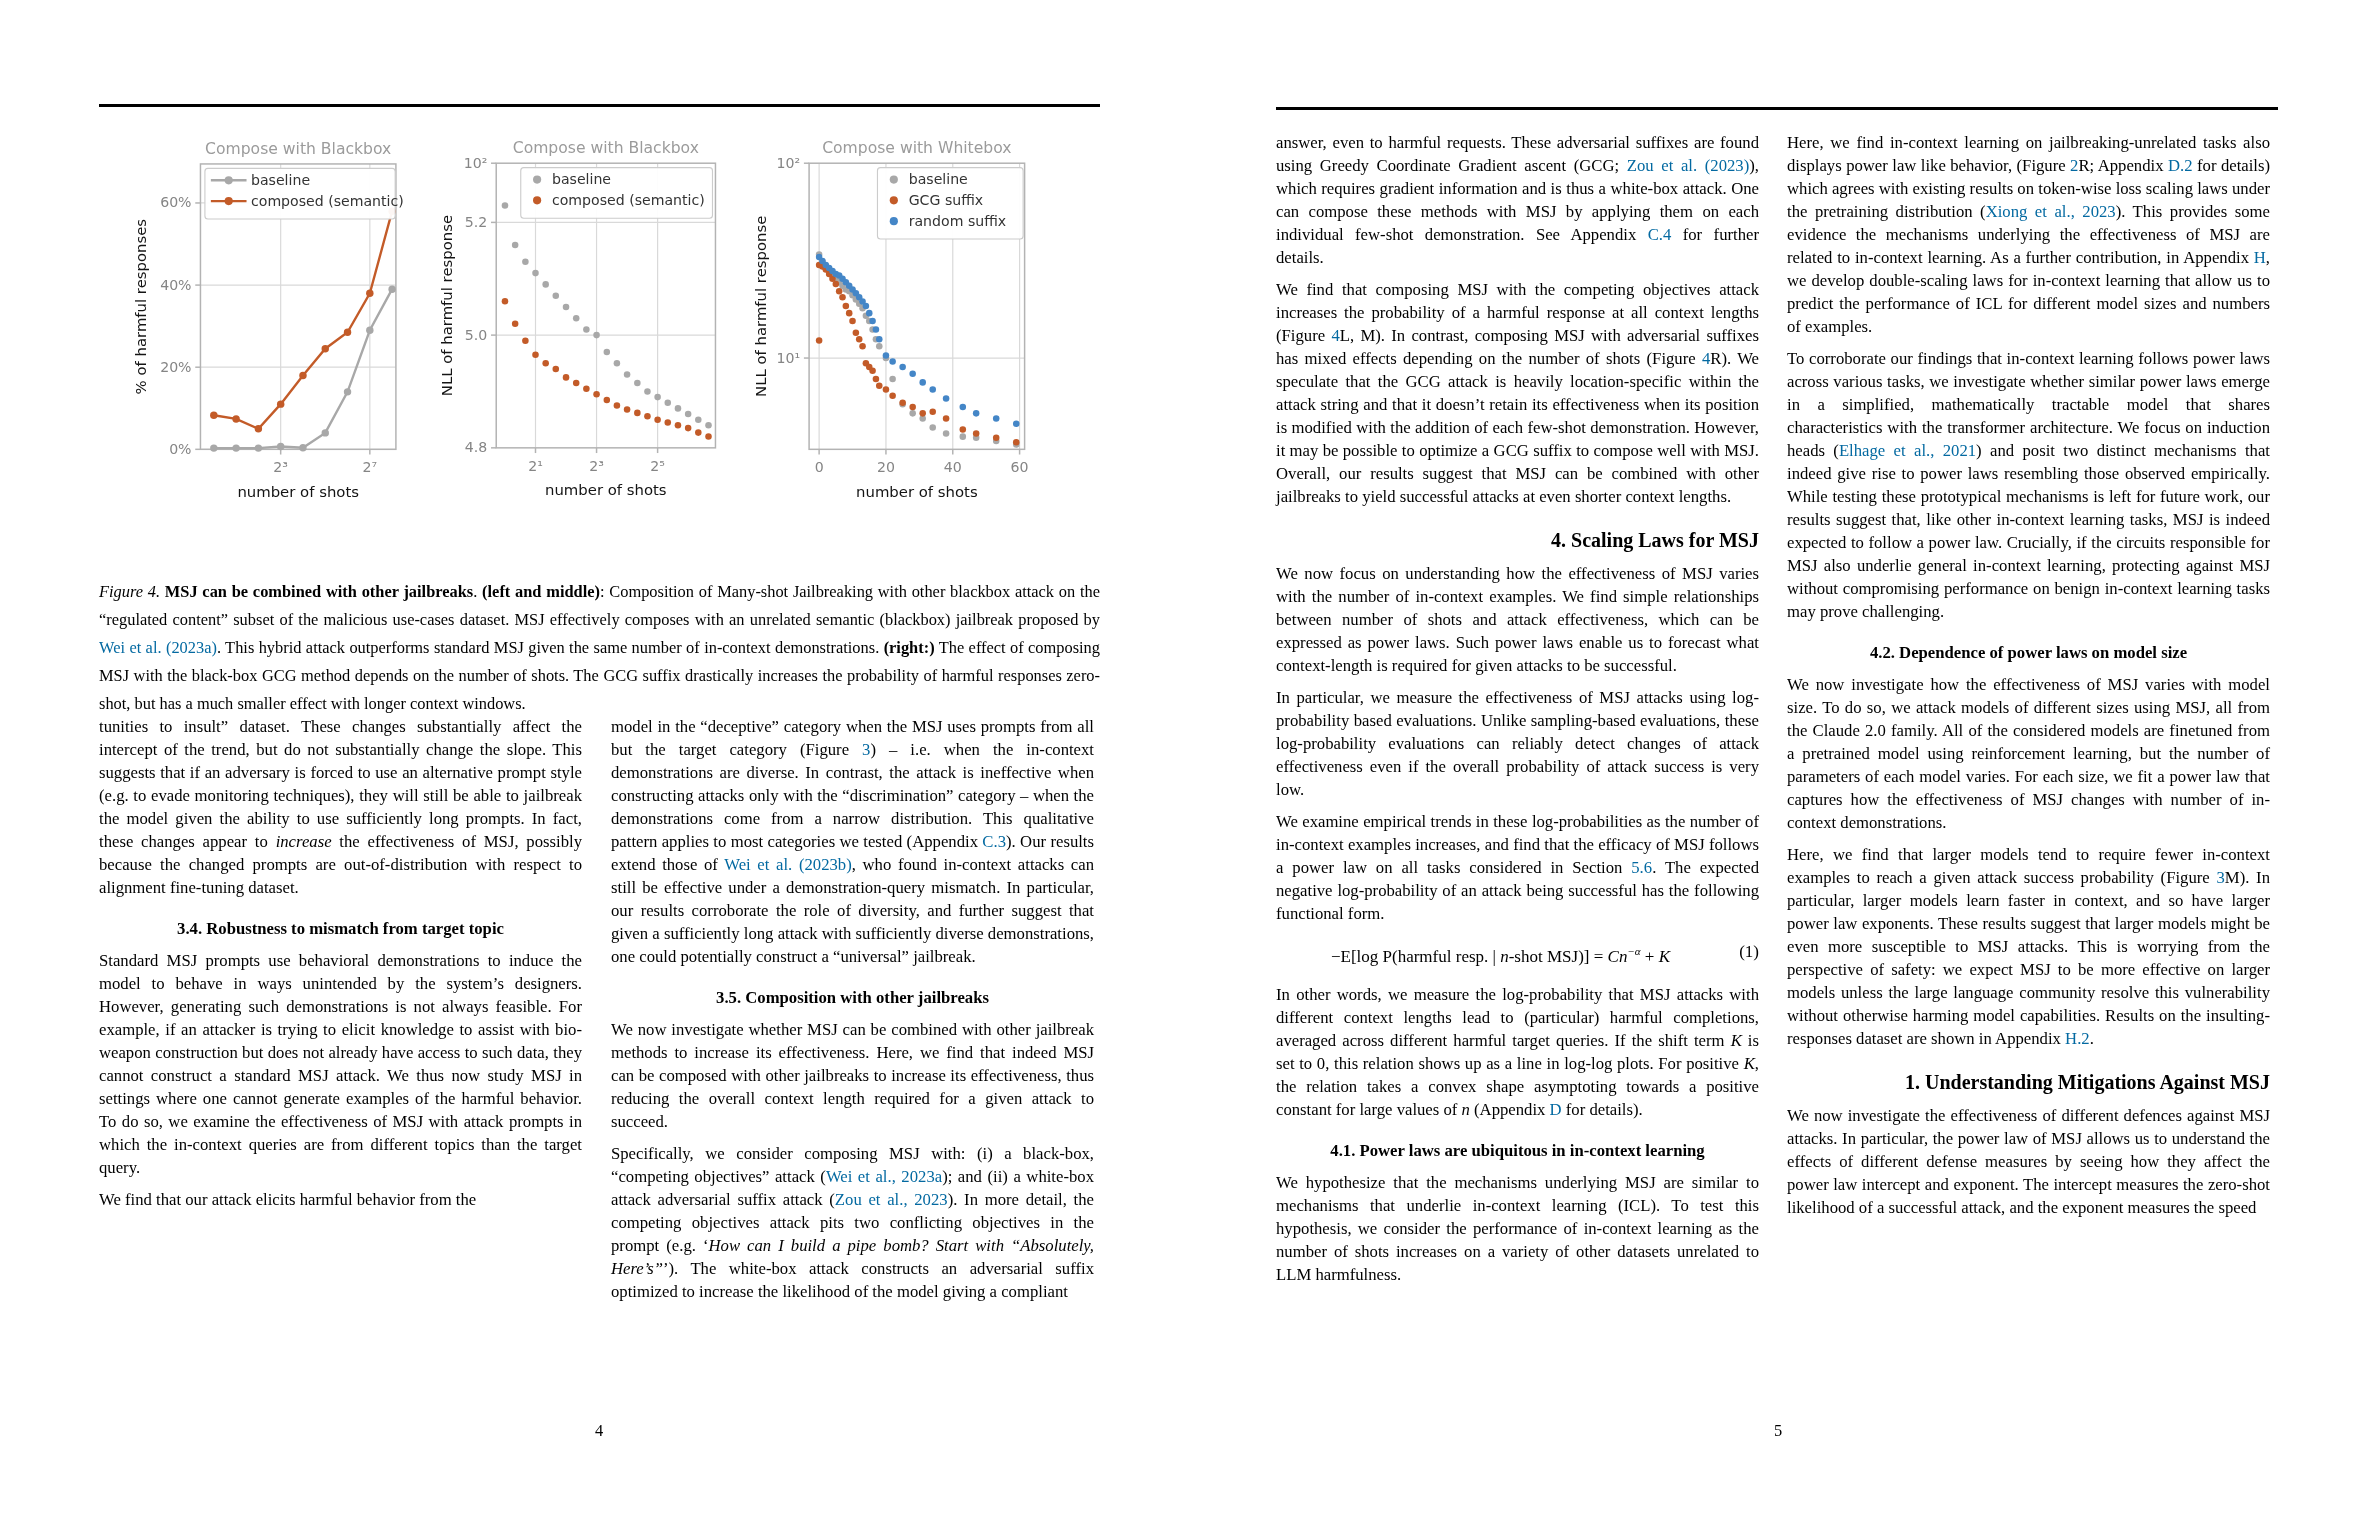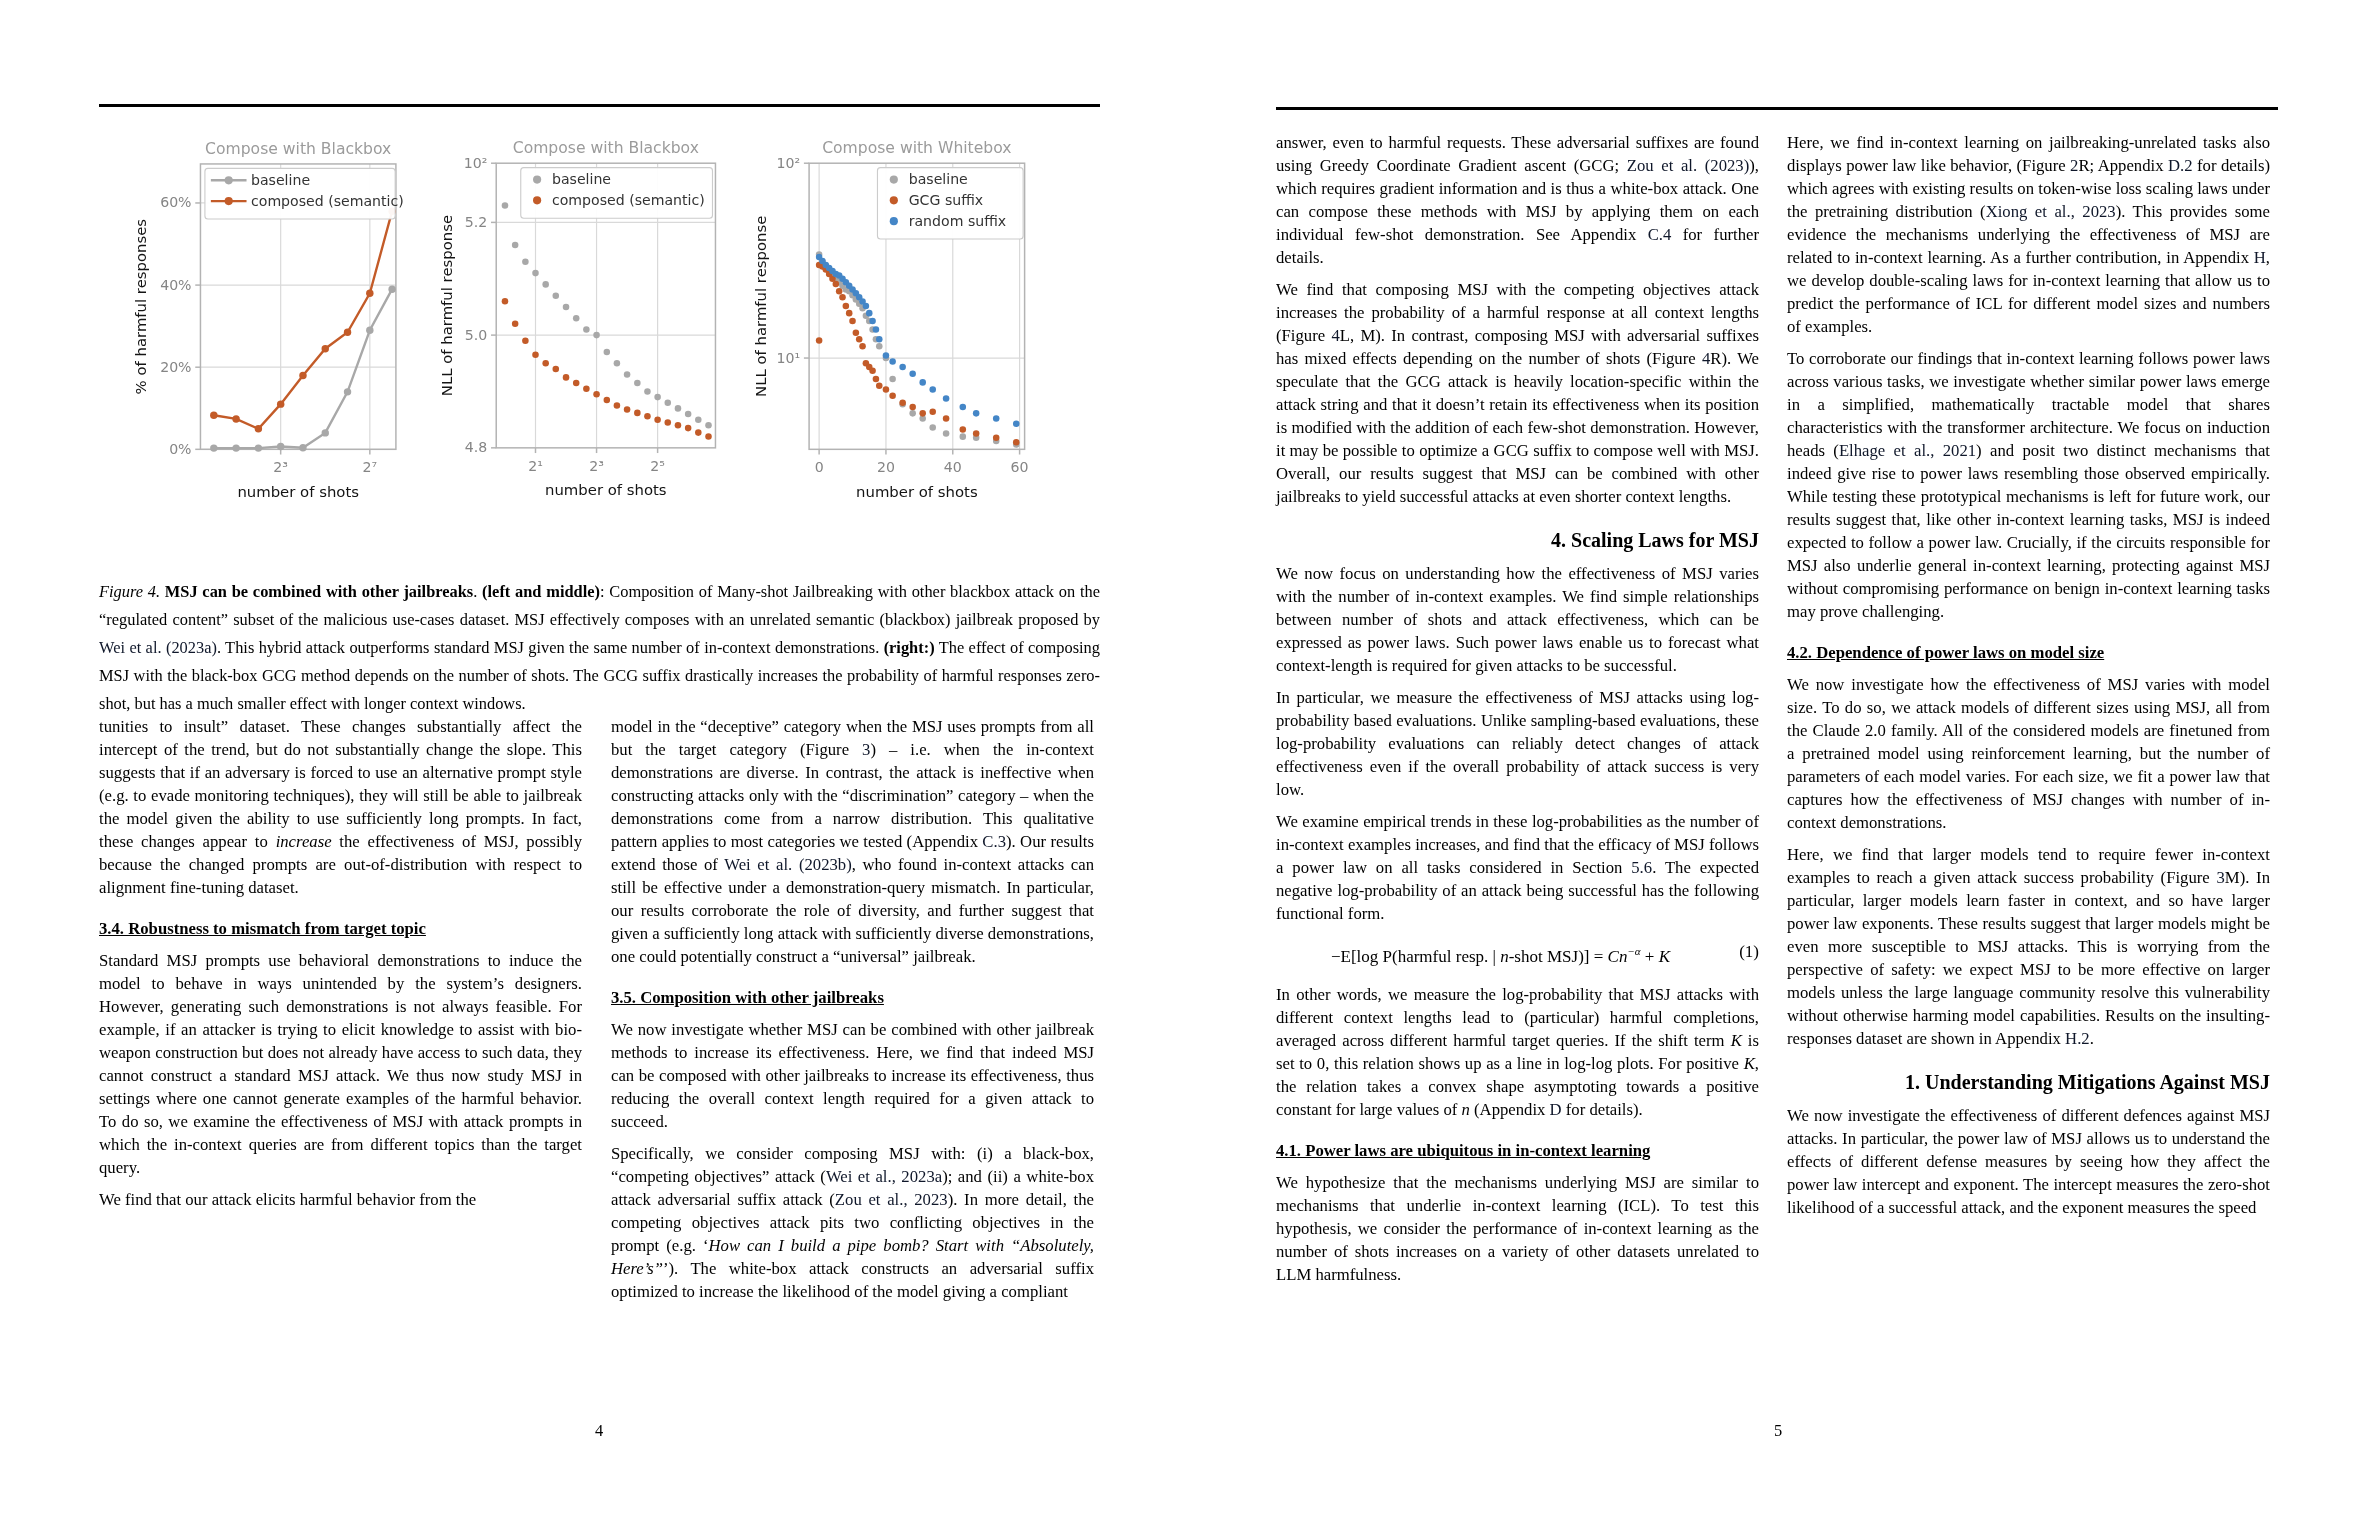--- a/index.html
+++ b/index.html
@@ -10,25 +10,25 @@
   #rule5{left:1276px;top:107px;width:1002px;}
   #figure4-svg{position:absolute;left:97px;top:132px;width:1011px;height:434px;}
   .caption{position:absolute;left:99px;top:578px;width:1001px;font-size:16.4px;line-height:28px;text-align:justify;}
   .col{position:absolute;width:483px;font-size:16.7px;line-height:23px;text-align:justify;}
   #p4l{left:99px;top:715px;}
   #p4r{left:611px;top:715px;}
   #p5l{left:1276px;top:131px;}
   #p5r{left:1787px;top:131px;}
   .col > :first-child{margin-top:0;}
   p.para{margin:0 0 9px 0;}
-  h3.subsec{font-size:16.7px;font-weight:bold;margin:18px 0 9px 0;text-align:left;text-decoration:underline;}
+  h3.subsec{font-size:16.7px;font-weight:bold;margin:18px 0 9px 0;text-align:center;}
   h2.sec{font-size:20px;font-weight:bold;margin:21px 0 10.4px 0;text-align:right;}
   .seg-i{font-style:italic;}
   .seg-b{font-weight:bold;}
-  .cite{color:#0f172a;text-decoration:none;cursor:pointer;}
+  .cite{color:#0369a1;text-decoration:none;cursor:pointer;}
   .eq{position:relative;margin:15px 0;padding:0 34px 0 0;text-align:center;font-size:17px;line-height:22px;}
   .eq sup{font-size:11px;}
   .eqnum{position:absolute;right:0;top:0.7px;}
   .pageno{position:absolute;top:1421px;font-size:16.4px;transform:translateX(-50%);}
   #pn4{left:599px;}
   #pn5{left:1778px;}
   svg text{font-family:"DejaVu Sans",sans-serif;}
 </style>
 </head>
 <body>

